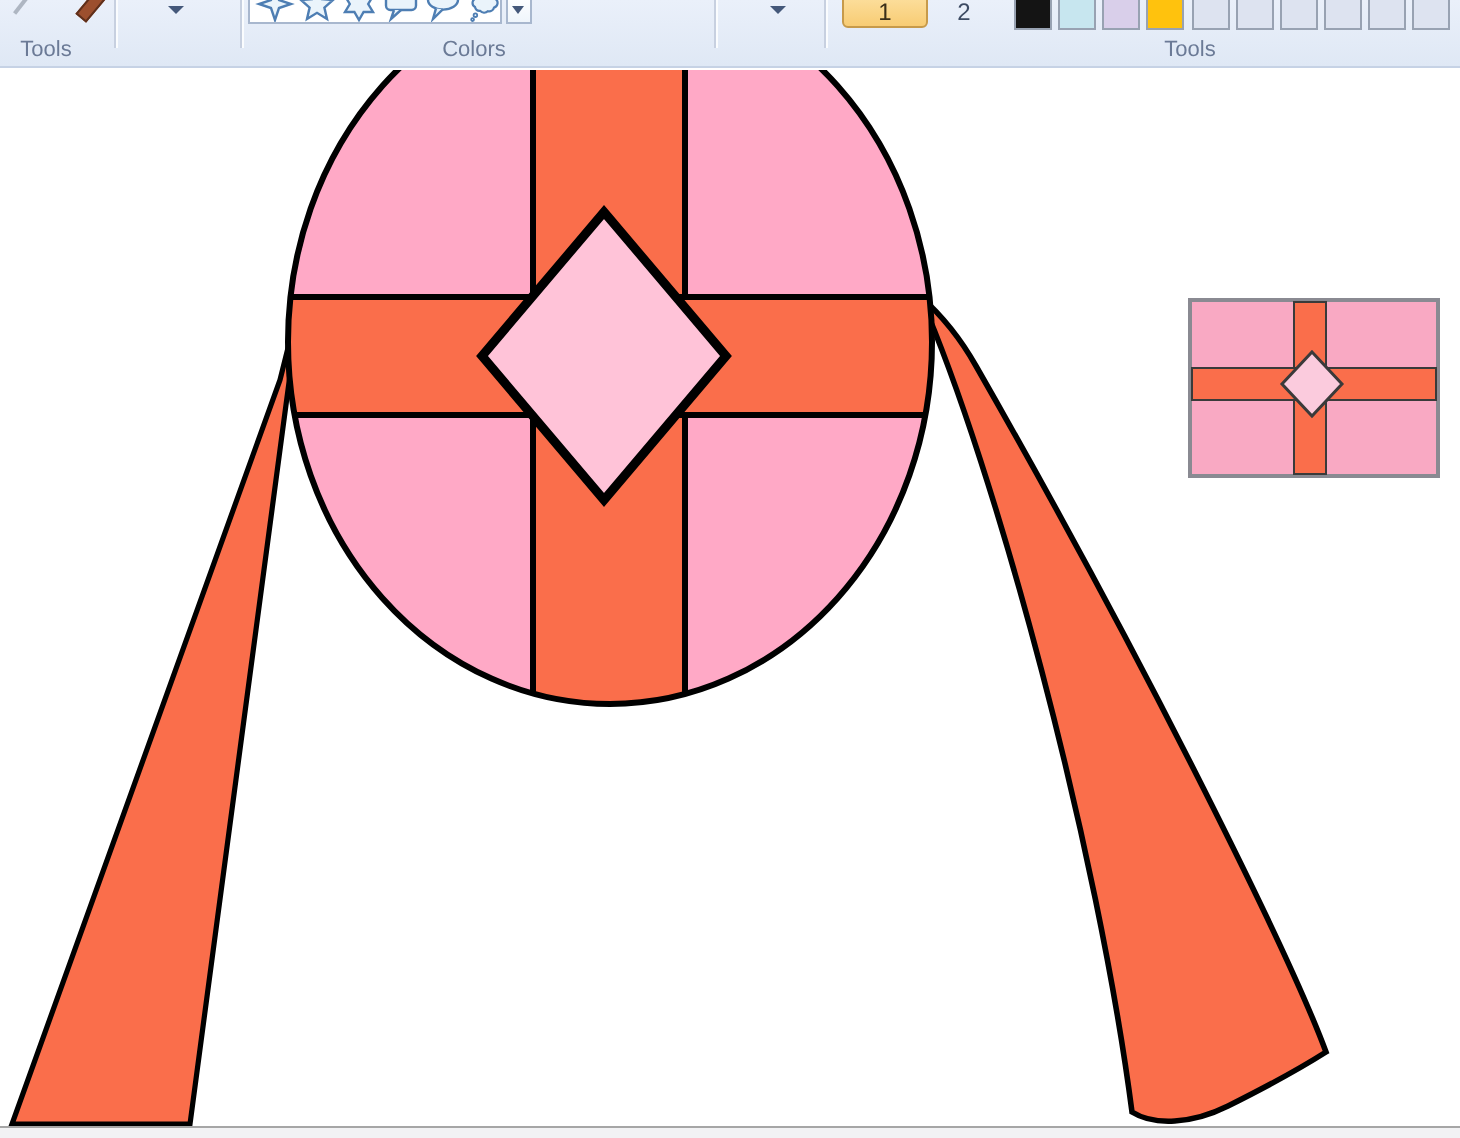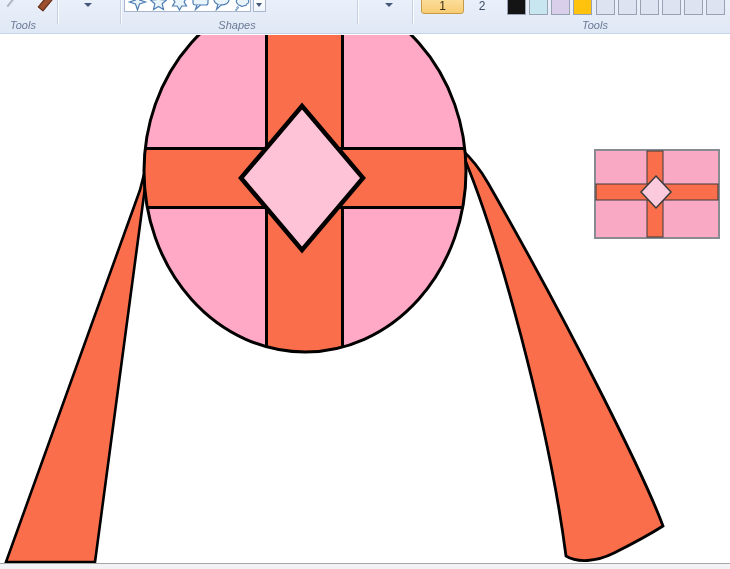--- a/index.html
+++ b/index.html
@@ -9,21 +9,21 @@
     -webkit-font-smoothing:antialiased;
   }
   
   .ribbon{
     position:absolute;left:0;top:0;width:730px;height:33px;
     background:linear-gradient(#EAF0FA,#DFE8F5);
     border-bottom:1px solid #C6D2E5;
   }
   .group-label{
     position:absolute;top:19px;font-size:11px;color:#6B7A96;
-    text-align:center;pointer-events:none;font-style:italic;
+    text-align:center;pointer-events:none;
   }
   .divider{
     position:absolute;top:0;height:24px;width:0;
     border-left:1px solid #C7D0E0;border-right:1px solid #FAFCFE;
   }
   .tool-sliver{position:absolute;}
   .sliver-pencil{
     left:10px;top:-4px;width:2px;height:12px;background:#AEB6C2;
     transform:rotate(38deg);
   }
@@ -126,21 +126,21 @@
   <div class="swatch" style="left: 551px; background-color: rgb(217, 207, 234);"></div>
   <div class="swatch" style="left: 573px; background-color: rgb(255, 194, 13);"></div>
   <div class="swatch" style="left: 596px; background-color: rgb(221, 227, 240);"></div>
   <div class="swatch" style="left: 618px; background-color: rgb(221, 227, 240);"></div>
   <div class="swatch" style="left: 640px; background-color: rgb(221, 227, 240);"></div>
   <div class="swatch" style="left: 662px; background-color: rgb(221, 227, 240);"></div>
   <div class="swatch" style="left: 684px; background-color: rgb(221, 227, 240);"></div>
   <div class="swatch" style="left: 706px; background-color: rgb(221, 227, 240);"></div>
 
   <div class="group-label" style="left:0;width:46px">Tools</div>
-  <div class="group-label" style="left:187px;width:100px">Shapes</div>
+  <div class="group-label" style="left:187px;width:100px">Colors</div>
   <div class="group-label" style="left:545px;width:100px">Tools</div>
 </div>
 
 <div class="canvas">
   <svg width="730" height="528" viewBox="0 35 730 528">
     <defs>
       <clipPath id="circleClip">
         <ellipse cx="305" cy="171" rx="161" ry="181"></ellipse>
       </clipPath>
     </defs>

